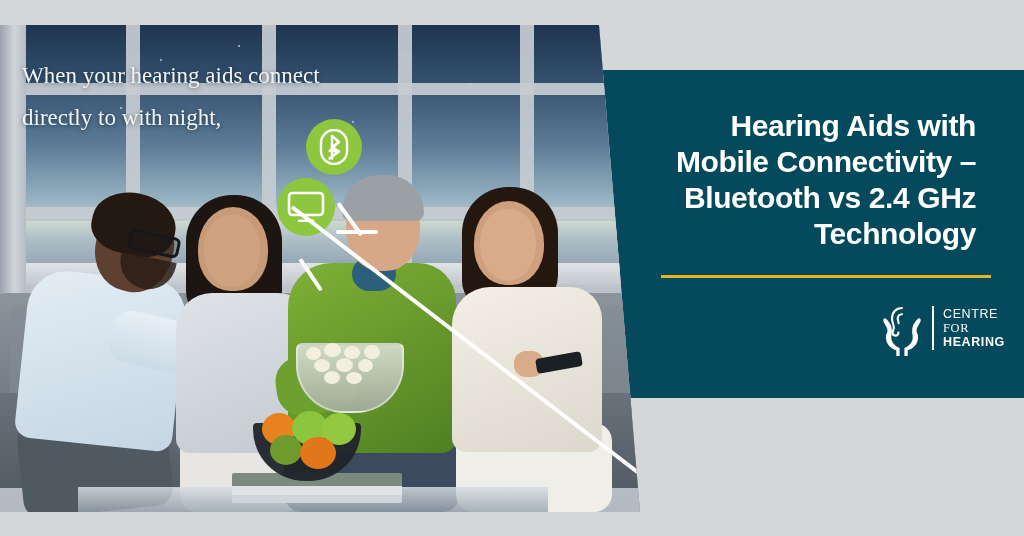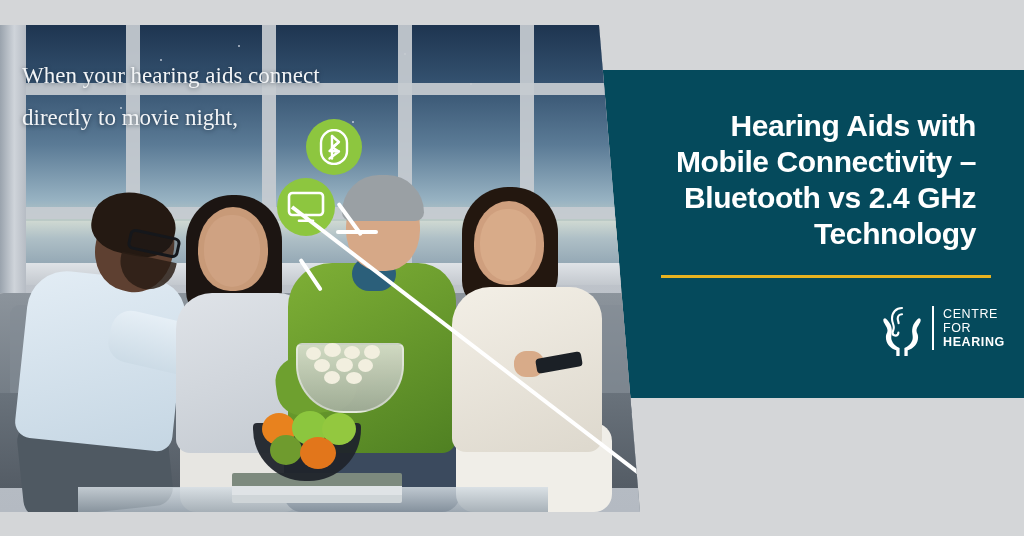--- a/index.html
+++ b/index.html
@@ -61,21 +61,21 @@
   }
   .logo-words{
     color:#ffffff;
     font-family:"Liberation Sans", sans-serif;
     font-size:12.5px;
     line-height:14px;
     letter-spacing:0.6px;
     text-align:left;
   }
   .logo-words .w1{font-weight:normal;}
-  .logo-words .w2{font-weight:normal;}
+  .logo-words .w2{font-weight:normal;font-family:Liberation Serif, serif;}
   .logo-words .w3{font-weight:bold;}
 
   
   .photo{
     position:absolute;
     left:0;top:25px;
     width:640px;height:487px;
     overflow:hidden;
     z-index:4;
     clip-path:polygon(0 0, 599px 0, 640px 487px, 0 487px);
@@ -347,15 +347,15 @@
 
   <div class="badge badge-tv">
     <svg width="38" height="32" viewBox="0 0 38 32">
       <rect x="2" y="2" width="34" height="22" rx="3.5" fill="none" stroke="#ffffff" stroke-width="2.6"></rect>
       <path d="M19 24 L19 27.5" stroke="#ffffff" stroke-width="2.6" stroke-linecap="round"></path>
       <path d="M12 29.8 L26 29.8" stroke="#ffffff" stroke-width="2.6" stroke-linecap="round"></path>
     </svg>
   </div>
 
   <div class="caption">When your hearing aids connect
-directly to movie night,</div>
+directly to with night,</div>
 
 </div>
 
 </body></html>

